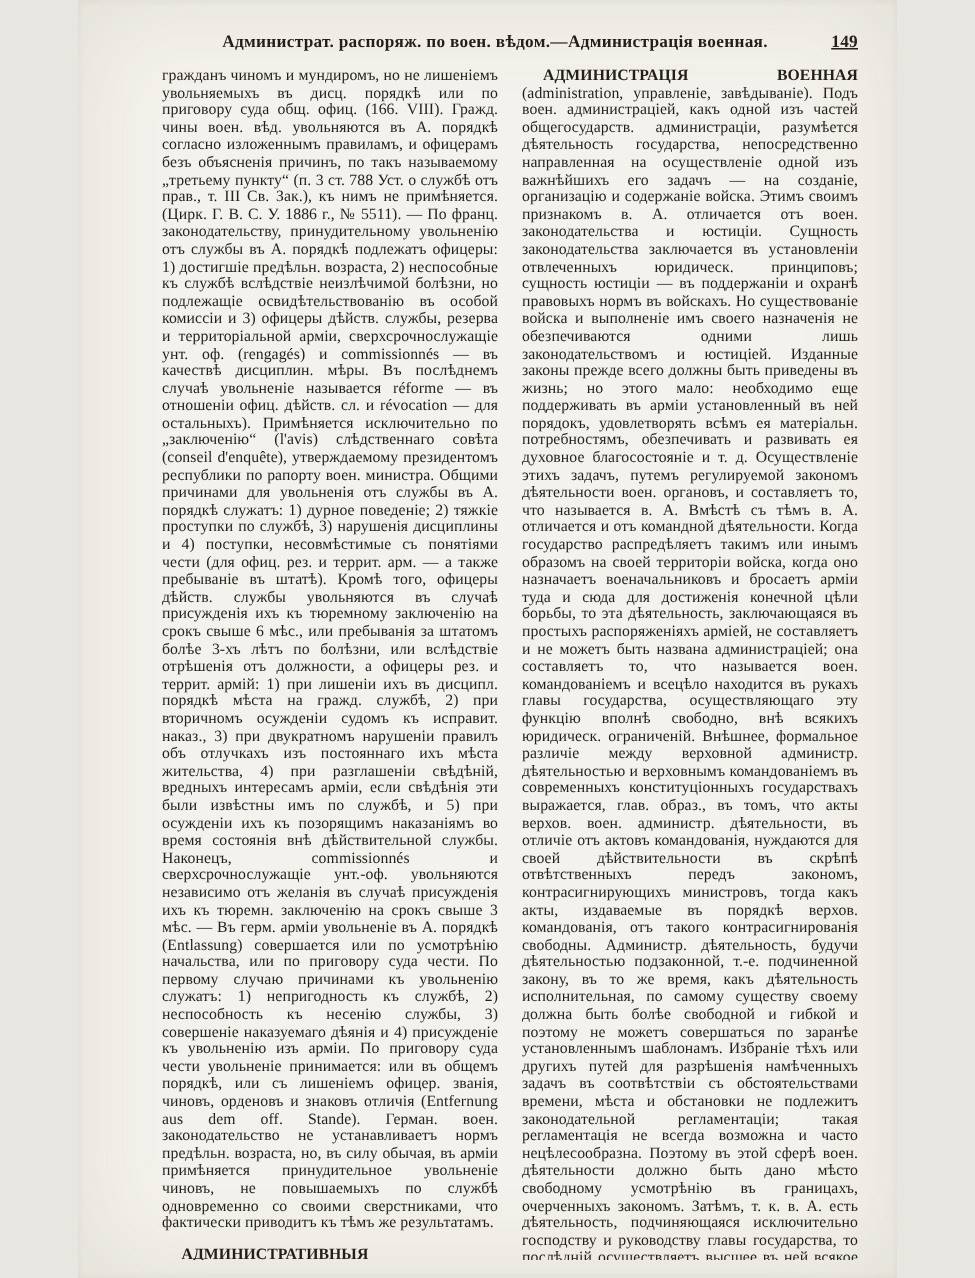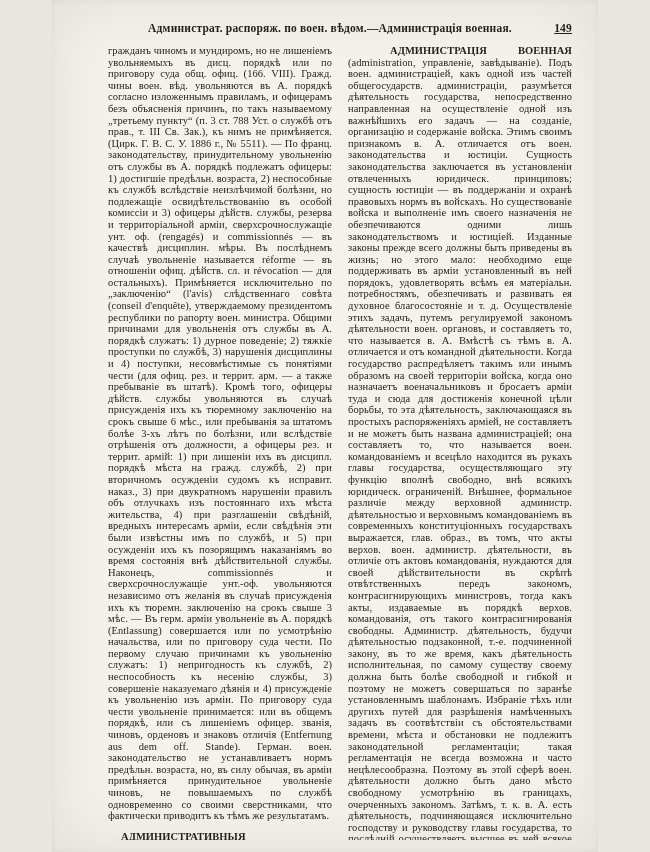--- a/index.html
+++ b/index.html
@@ -57,21 +57,20 @@
     overflow: hidden;
     hyphens: auto;
     overflow-wrap: break-word;
     letter-spacing: 0.05px;
   }
   .column p {
     margin: 0;
   }
   .article-title {
     font-weight: bold;
-    margin-left: 28px;
   }
   .left-article-heading {
     margin-top: 9px !important;
     font-weight: bold;
     text-indent: 13px;
   }
   .right-first-paragraph {
     text-indent: 14px;
   }
 </style>

